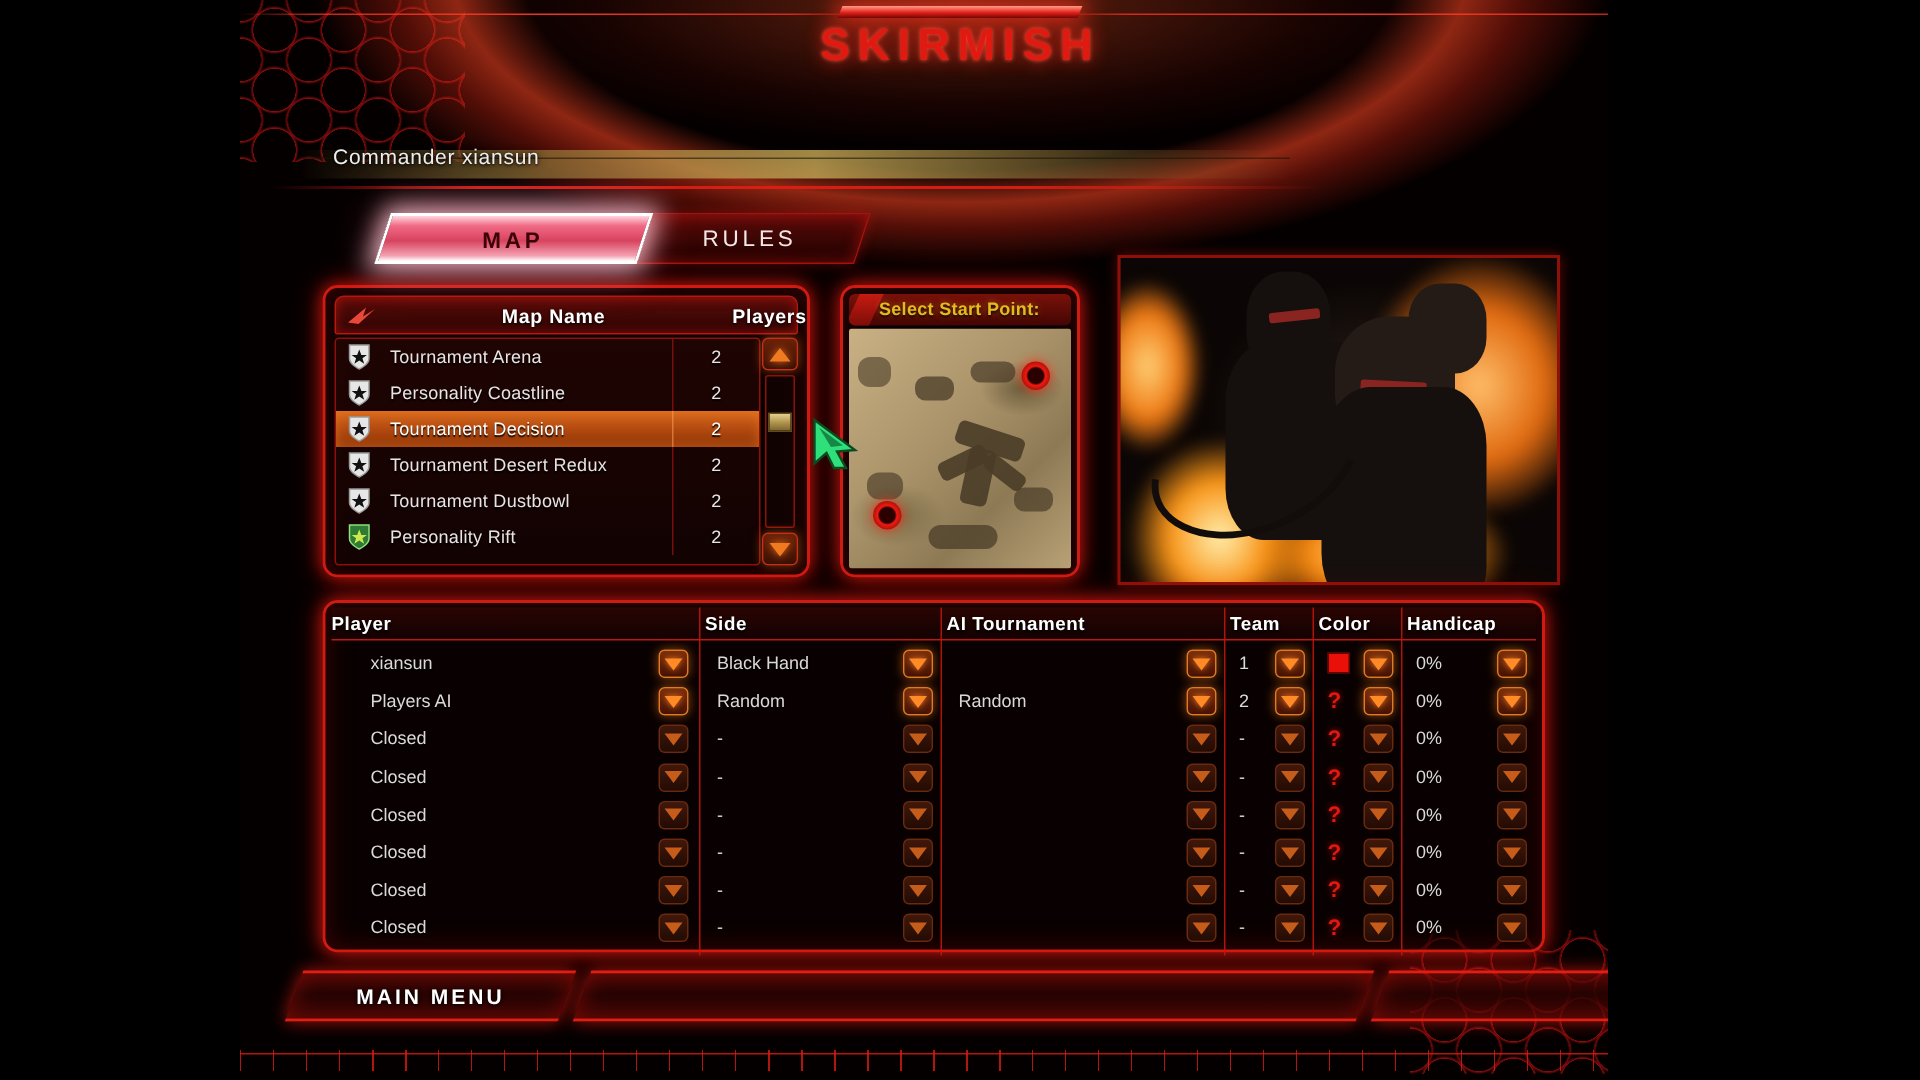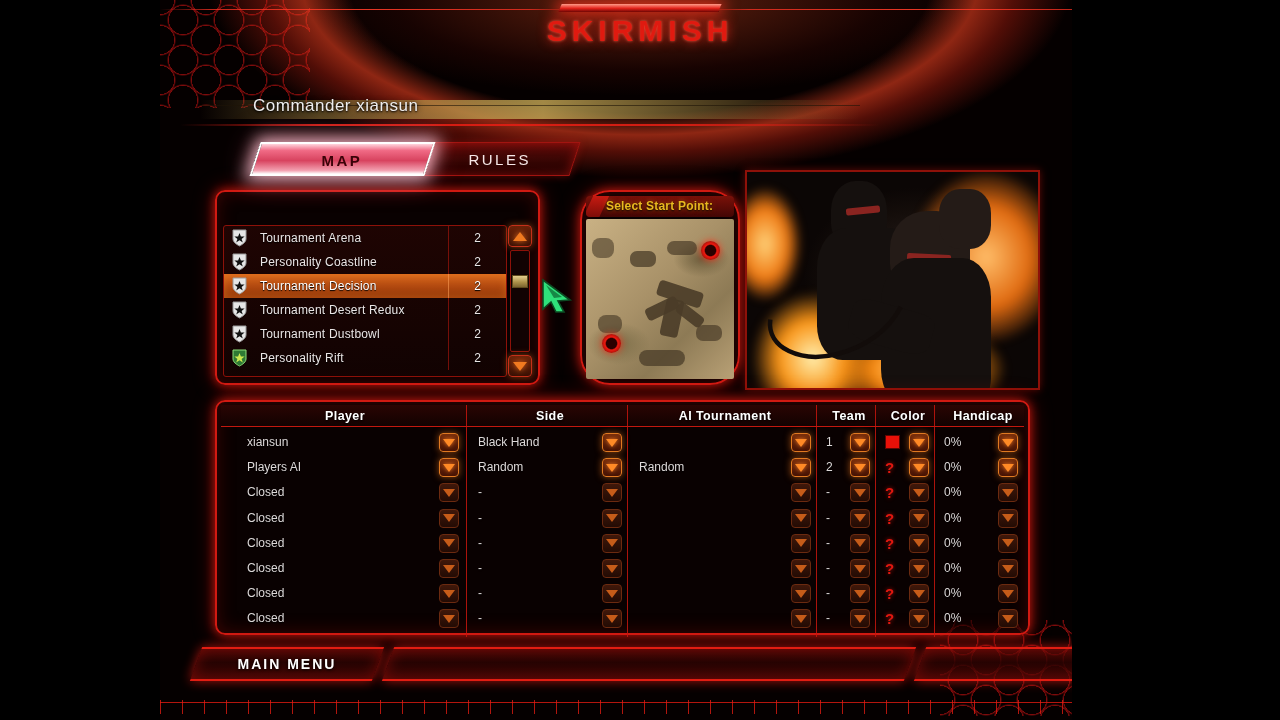--- a/index.html
+++ b/index.html
@@ -77,21 +77,21 @@
   }
   .cmdbar:after {
     content:""; position:absolute; left:0; right:0; top:5px; height:1px;
     background:rgba(30,20,6,.6);
   }
   .cmdline {
     position:absolute; left:-20px; top:28px; width:700px; height:2px;
     background:linear-gradient(90deg, rgba(200,20,15,0), rgba(225,30,20,.9) 20%, rgba(225,30,20,.9) 72%, rgba(200,20,15,0));
   }
   .cmdtext {
-    position:absolute; left:53px; top:0; font-size:17px; color:#eee;
+    position:absolute; left:22px; top:0; font-size:14px; color:#eee;
     letter-spacing:.5px; text-shadow:0 1px 2px #000, 0 0 6px rgba(0,0,0,.9);
   }
 
   
   .tabs { position:absolute; left:95px; top:142px; height:36px; }
   .tab {
     position:absolute; top:0; height:34px; line-height:34px;
     padding:0 26px; color:#f0dede; font-size:15px; letter-spacing:2.5px;
     text-align:center; transform:skewX(-18deg);
     cursor:pointer; user-select:none;
@@ -191,21 +191,21 @@
     background:linear-gradient(180deg,#e4cf8e,#ad914a 55%,#7d6530);
     border:1px solid #5e4a1d;
   }
   .tri {
     width:0;height:0;border-left:7px solid transparent;border-right:7px solid transparent;
   }
   .tri.u { border-bottom:9px solid #f07a20; filter:drop-shadow(0 0 3px rgba(255,120,30,.9)); }
   .tri.d { border-top:9px solid #f07a20; filter:drop-shadow(0 0 3px rgba(255,120,30,.9)); }
 
   
-  #startPanel { left:420px; top:190px; width:160px; height:195px;border-radius:30px; }
+  #startPanel { left:400px; top:190px; width:160px; height:195px; }
   .sphdr {
     position:absolute; left:4px; top:4px; right:4px; height:21px;
     border-radius:4px;
     background:linear-gradient(180deg,#7a1109,#430604);
     overflow:hidden;
   }
   .sphdr .slash {
     position:absolute; left:2px; top:-4px; width:16px; height:30px;
     background:linear-gradient(180deg,#d41d13,#6d0a06);
     transform:skewX(-25deg);
@@ -249,21 +249,21 @@
 
   
   #playerPanel { left:55px; top:400px; width:815px; height:235px; }
   .phdr {
     position:absolute; left:4px; top:3px; right:4px; height:22px;
     border-bottom:1px solid #c2180f;
     background:linear-gradient(180deg,#2a0503,#120201);
   }
   .pcol {
     position:absolute; top:0; height:22px; line-height:22px;
-    font-size:12.5px; color:#fff; text-align:center; font-weight:bold;
+    font-size:12.5px; color:#fff; text-align:left; font-weight:bold;
     text-shadow:0 1px 2px #000; letter-spacing:.4px;
   }
   .vdiv { position:absolute; top:3px; bottom:4px; width:1px; background:rgba(200,22,14,.85); }
 
   .prow {
     position:absolute; left:4px; right:4px; height:25px;
   }
   .pcell {
     position:absolute; top:0; height:25px; line-height:25px;
     font-size:12px; color:#ddd8d8; text-shadow:0 1px 1px #000;
@@ -355,20 +355,27 @@
     <div class="tabs">
       <div class="tab active">
         <span>MAP</span>
       </div>
       <div class="tab inactive">
         <span>RULES</span>
       </div>
     </div>
 
     <div class="panel" id="mapPanel">
+      <div class="maphdr">
+        <svg class="chev" viewBox="0 0 22 13">
+          <path d="M2 11 L14 1 L12 7 L20 2 L9 12 Z" fill="#e8483a"></path>
+        </svg>
+        <div class="hcell name">Map Name</div>
+        <div class="hcell players">Players</div>
+      </div>
 
       <div class="maplist" id="mapRows">
           <div class="maprow">
             <div class="shieldcell">
               <svg viewBox="0 0 15 18" width="15" height="18">
                 <path d="M1 1 H14 V10 C14 14 7.5 17 7.5 17 C7.5 17 1 14 1 10 Z" fill="#e6e6e6" stroke="#9a9a9a" stroke-width="1"></path>
                 <path d="M7.5 4 L8.9 7.6 L12.6 7.6 L9.6 9.9 L10.8 13.5 L7.5 11.3 L4.2 13.5 L5.4 9.9 L2.4 7.6 L6.1 7.6 Z" fill="#111"></path>
               </svg>
             </div>
             <div class="mapname">Tournament Arena</div>

